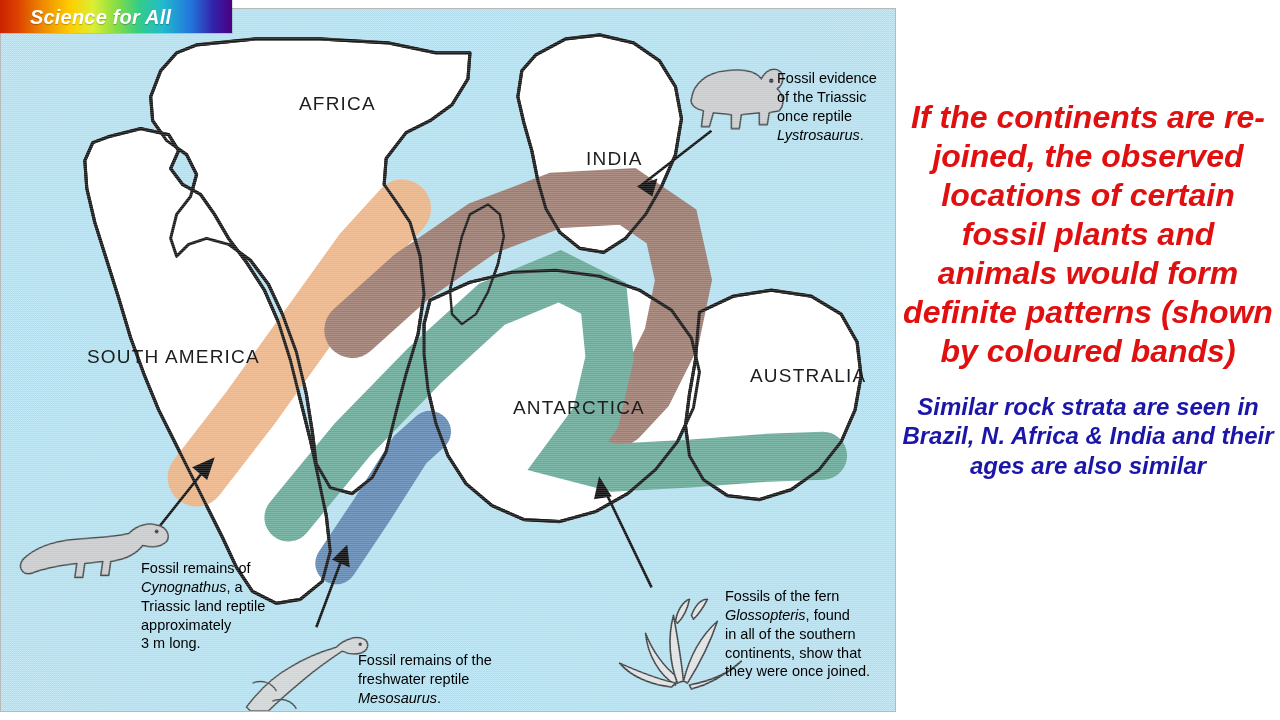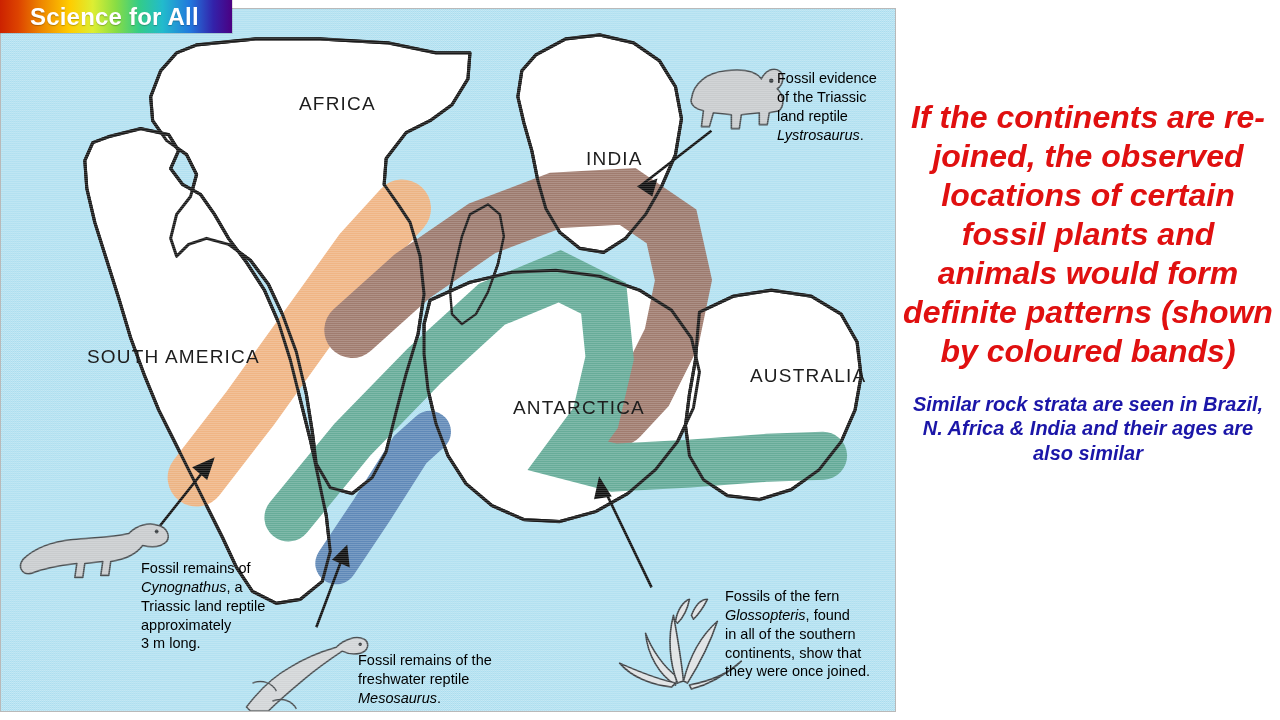--- a/index.html
+++ b/index.html
@@ -13,21 +13,21 @@
   
   .logo-banner{
     position:absolute;left:0;top:0;width:232px;height:33px;
     background:linear-gradient(90deg,#cc2200 0%,#dd4400 8%,#ee8800 18%,#ffcc00 30%,#ddee33 40%,
        #88dd44 50%,#33cc88 60%,#22bbcc 70%,#2277dd 82%,#3322aa 92%,#4b0082 100%);
     display:flex;align-items:center;
     box-shadow:0 0 0 1px rgba(0,0,0,.12);
     z-index:30;
   }
   .logo-text{
-    color:#ffffff;font-weight:bold;font-size:24px;
+    color:#ffffff;font-style:italic;font-weight:bold;font-size:20px;
     padding-left:30px;letter-spacing:.2px;line-height:1;
     text-shadow:0 1px 1px rgba(0,0,0,.25);white-space:nowrap;
   }
 
   
   .map-wrap{
     position:absolute;left:0;top:8px;width:896px;height:704px;
     background:#a9dcef;border:1px solid #b9b9b9;box-sizing:border-box;
     overflow:hidden;
   }
@@ -58,21 +58,21 @@
   
   .text-panel{
     position:absolute;left:896px;top:0;width:384px;height:720px;
     background:#ffffff;
   }
   .para{
     position:absolute;left:6px;width:372px;text-align:center;
     font-weight:bold;font-style:italic;line-height:1.22;
   }
   .para-red{top:98px;font-size:32px;color:#e01010;}
-  .para-blue{top:392px;font-size:20px;color:#1b16a8;}
+  .para-blue{top:392px;font-size:24px;color:#1b16a8;}
 </style>
 </head>
 <body>
 
 <div class="slide">
 
   <div class="map-wrap">
 
     <svg class="map-svg" viewBox="0 0 896 704" preserveAspectRatio="none">
       <defs>
@@ -210,21 +210,21 @@
     </svg>
 
     <div class="ocean-texture"></div>
 
     <div class="map-label" style="left:298px;top:84px;">AFRICA</div>
     <div class="map-label" style="left:585px;top:139px;">INDIA</div>
     <div class="map-label" style="left:86px;top:337px;text-align:right;">SOUTH AMERICA</div>
     <div class="map-label" style="left:512px;top:388px;">ANTARCTICA</div>
     <div class="map-label" style="left:749px;top:356px;">AUSTRALIA</div>
 
-    <div class="caption" style="left:776px;top:60px;width:118px;"><div>Fossil evidence</div><div>of the Triassic</div><div>land reptile</div><div><i>Lystrosaurus</i>.</div></div>
+    <div class="caption" style="left:776px;top:60px;width:118px;"><div>Fossil evidence</div><div>of the Triassic</div><div>once reptile</div><div><i>Lystrosaurus</i>.</div></div>
     <div class="caption" style="left:140px;top:550px;width:160px;"><div>Fossil remains of</div><div><i>Cynognathus</i>, a</div><div>Triassic land reptile</div><div>approximately</div><div>3 m long.</div></div>
     <div class="caption" style="left:357px;top:622px;width:160px;margin-top:20px;"><div>Fossil remains of the</div><div>freshwater reptile</div><div><i>Mesosaurus</i>.</div></div>
     <div class="caption" style="left:724px;top:578px;width:170px;"><div>Fossils of the fern</div><div><i>Glossopteris</i>, found</div><div>in all of the southern</div><div>continents, show that</div><div>they were once joined.</div></div>
   </div>
 
   <div class="logo-banner">
     <span class="logo-text">Science for All</span>
   </div>
 
   <div class="text-panel">

